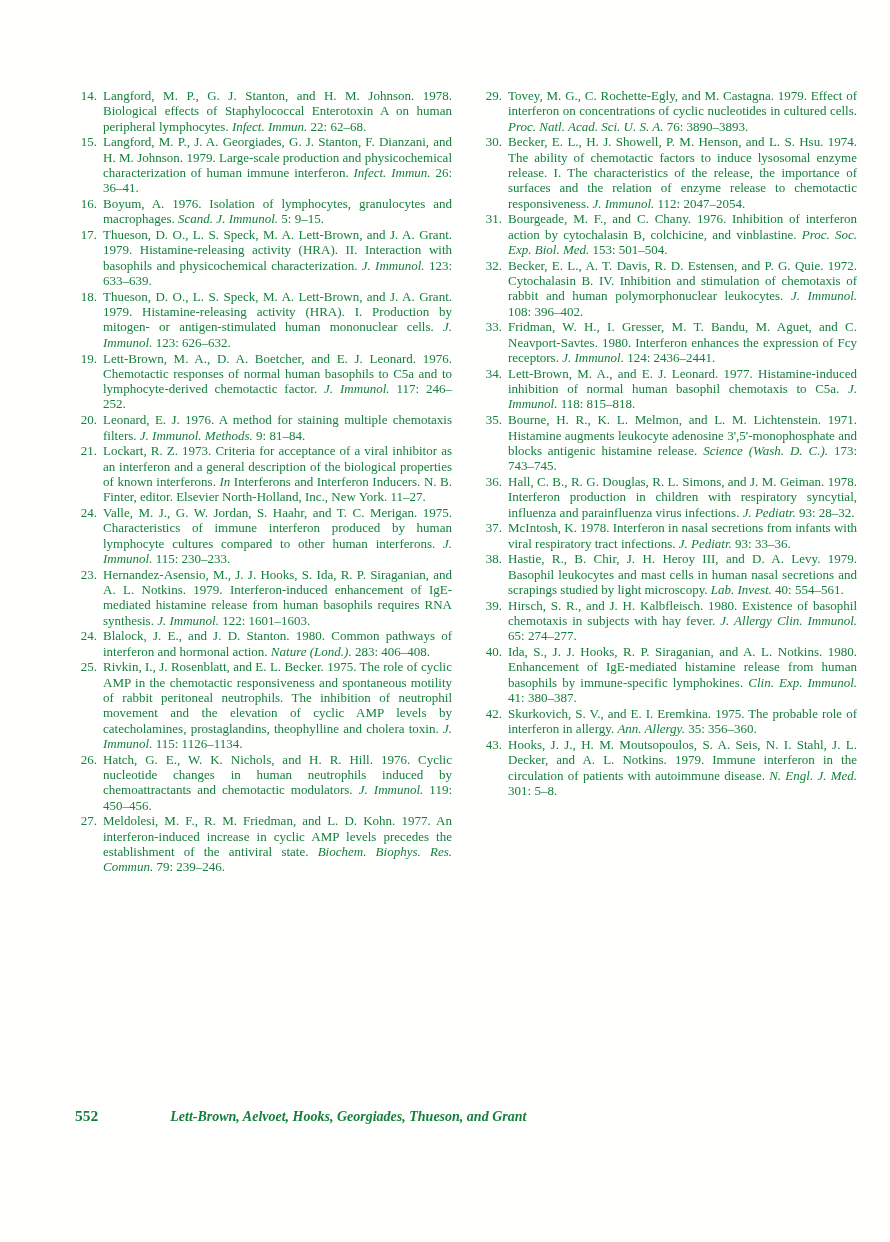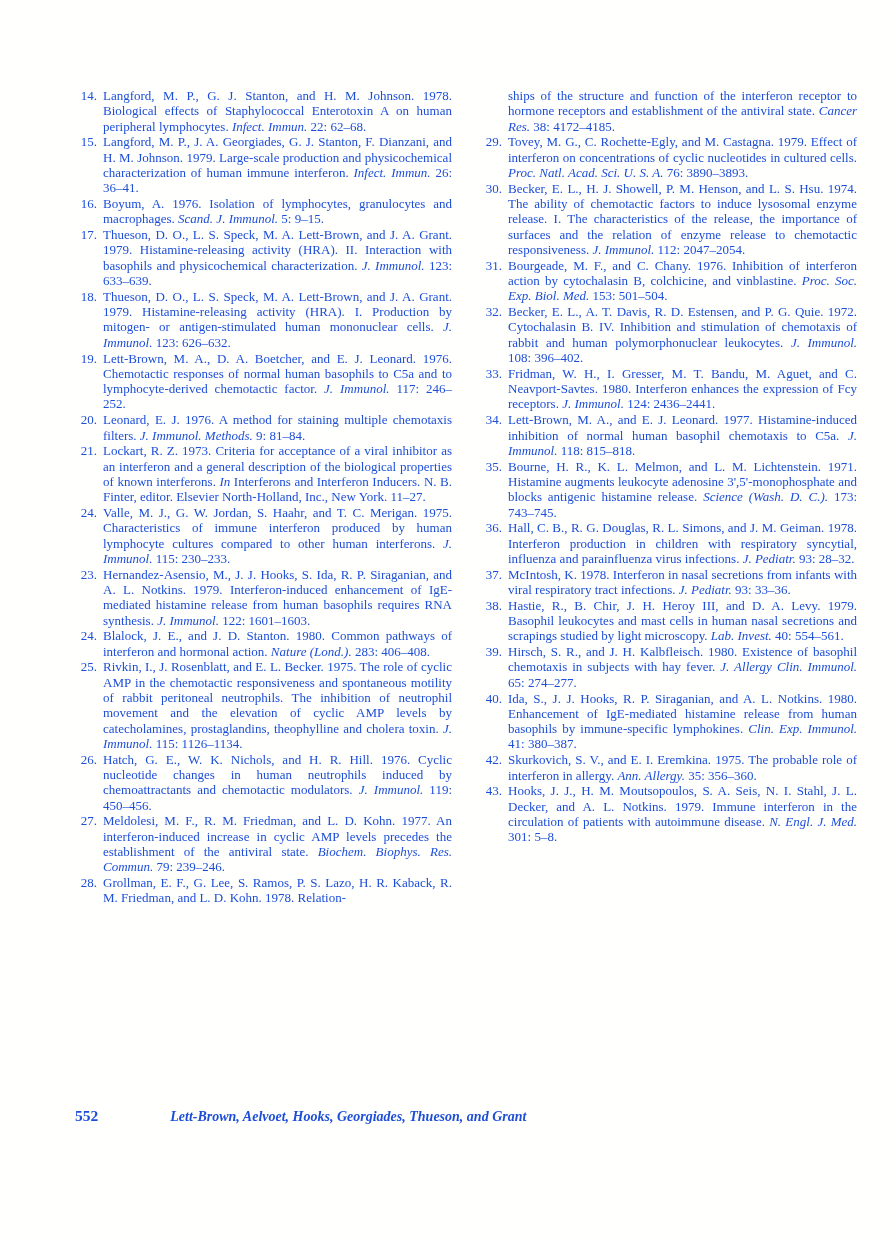--- a/index.html
+++ b/index.html
@@ -6,21 +6,21 @@
     margin: 0;
     padding: 0;
     background: #e8e8e8;
   }
   .page {
     position: relative;
     width: 890px;
     height: 1242px;
     margin: 0 auto;
     background: #fffffe;
-    color: #1d4ed8;
+    color: #15803d;
     font-family: "Liberation Serif", "DejaVu Serif", serif;
     font-size: 13px;
     line-height: 15.3px;
     overflow: hidden;
   }
   .columns {
     position: absolute;
     top: 88px;
     left: 75px;
     display: flex;
@@ -121,30 +121,22 @@
           <span class="ref-text"><span>Rivkin, I., J. Rosenblatt, and E. L. Becker. 1975. The role of cyclic AMP in the chemotactic responsiveness and spontaneous motility of rabbit peritoneal neutrophils. The inhibition of neutrophil movement and the elevation of cyclic AMP levels by catecholamines, prostaglandins, theophylline and cholera toxin. </span><em>J. Immunol.</em><span> </span><strong>115:</strong><span> 1126–1134.</span></span>
         </div>
         <div class="ref">
           <span class="ref-num">26.</span>
           <span class="ref-text"><span>Hatch, G. E., W. K. Nichols, and H. R. Hill. 1976. Cyclic nucleotide changes in human neutrophils induced by chemoattractants and chemotactic modulators. </span><em>J. Immunol.</em><span> </span><strong>119:</strong><span> 450–456.</span></span>
         </div>
         <div class="ref">
           <span class="ref-num">27.</span>
           <span class="ref-text"><span>Meldolesi, M. F., R. M. Friedman, and L. D. Kohn. 1977. An interferon-induced increase in cyclic AMP levels precedes the establishment of the antiviral state. </span><em>Biochem. Biophys. Res. Commun.</em><span> </span><strong>79:</strong><span> 239–246.</span></span>
         </div>
-        <div class="ref">
-          <span class="ref-num">28.</span>
-          <span class="ref-text"><span>Grollman, E. F., G. Lee, S. Ramos, P. S. Lazo, H. R. Kaback, R. M. Friedman, and L. D. Kohn. 1978. Relation-</span></span>
-        </div>
       </div>
     <div class="col">
-        <div class="ref">
-          <span class="ref-num"></span>
-          <span class="ref-text"><span>ships of the structure and function of the interferon receptor to hormone receptors and establishment of the antiviral state. </span><em>Cancer Res.</em><span> </span><strong>38:</strong><span> 4172–4185.</span></span>
-        </div>
         <div class="ref">
           <span class="ref-num">29.</span>
           <span class="ref-text"><span>Tovey, M. G., C. Rochette-Egly, and M. Castagna. 1979. Effect of interferon on concentrations of cyclic nucleotides in cultured cells. </span><em>Proc. Natl. Acad. Sci. U. S. A.</em><span> </span><strong>76:</strong><span> 3890–3893.</span></span>
         </div>
         <div class="ref">
           <span class="ref-num">30.</span>
           <span class="ref-text"><span>Becker, E. L., H. J. Showell, P. M. Henson, and L. S. Hsu. 1974. The ability of chemotactic factors to induce lysosomal enzyme release. I. The characteristics of the release, the importance of surfaces and the relation of enzyme release to chemotactic responsiveness. </span><em>J. Immunol.</em><span> </span><strong>112:</strong><span> 2047–2054.</span></span>
         </div>
         <div class="ref">
           <span class="ref-num">31.</span>

